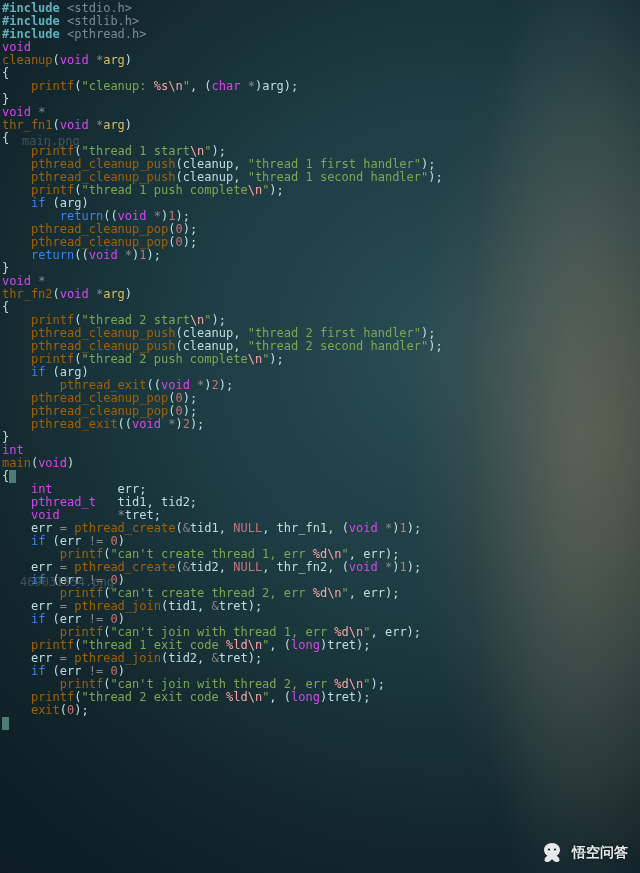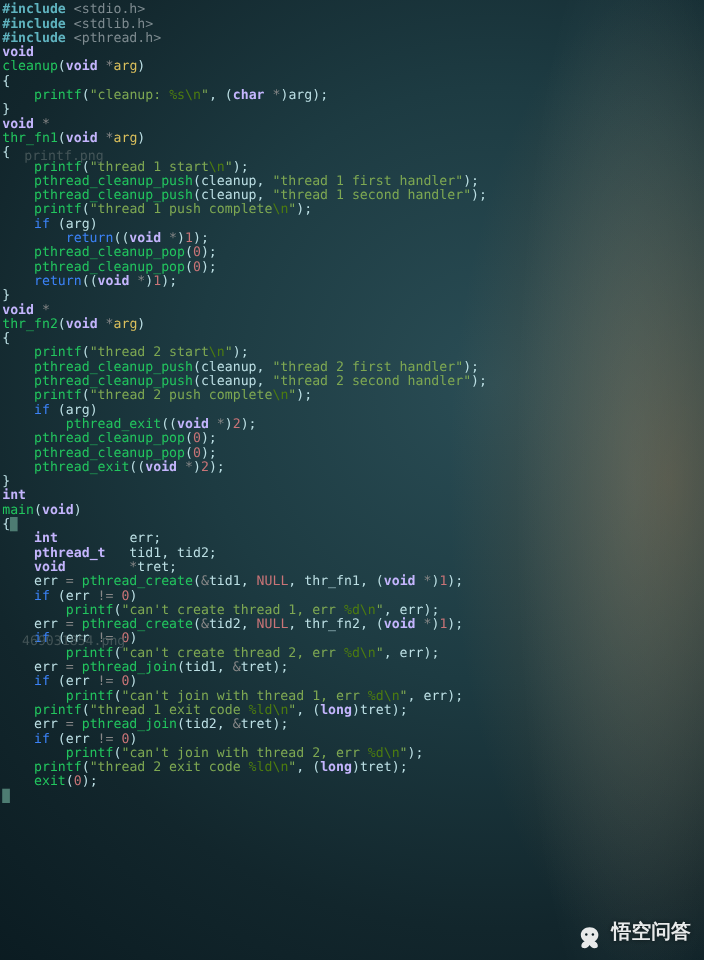--- a/index.html
+++ b/index.html
@@ -35,65 +35,65 @@
   .code {
     position:relative;
     z-index:1;
     padding:2px 2px;
     white-space: pre;
   }
   .line { display:block; }
   .t0 { color:#bcdfe4; }       
   .pp { color:#5fb3bf;font-weight:bold; }       
   .ppinc { color:#7e8b90;text-align:right; }    
-  .ty { color:#c4b5fd;font-weight:bold; }       
+  .ty { color:#d946ef; }       
   .kw { color:#3b82f6; }       
-  .fn { color:#22c55e;margin-top:42px; }       
+  .fn { color:#a16207;margin-top:42px; }       
   .ar { color:#dabf5c;margin-top:32px; }       
   .str { color:#7ea852; }      
-  .esc { color:#4d7c0f; }      
+  .esc { color:#fca5a5; }      
   .num { color:#c97477; }      
   .op { color:#888; }
   .cursor {
     display:inline-block;
     width:7px; height:13px;
     background:#4d7c72;
     vertical-align:bottom;
   }
   .wm {
     position:absolute;
     color:#5d6b6c;
     font-size:12px;
     opacity:0.65;
     z-index:1;
   }
   .wm.a { left:22px; top:135px; }
   .wm.b { left:20px; top:576px; }
   .brand {
     position:absolute;
     right:12px; bottom:10px;
-    display:flex; 
+    display:flex; align-items:center;
     gap:6px;
     color:#fff;
     opacity:0.9;
     font-family:"PingFang SC","Microsoft YaHei",sans-serif;
-    font-size:18px;
+    font-size:14px;
     font-weight:600;
     text-shadow:0 0 4px rgba(0,0,0,0.6);
     z-index:2;
   }
   .brand svg { display:block; }
 </style>
 </head>
 <body>
 <div class="bg"></div>
 
 <div class="code" id="code-root"><span class="line"><span class="pp">#include </span><span class="ppinc">&lt;stdio.h&gt;</span></span><span class="line"><span class="pp">#include </span><span class="ppinc">&lt;stdlib.h&gt;</span></span><span class="line"><span class="pp">#include </span><span class="ppinc">&lt;pthread.h&gt;</span></span><span class="line"><span class="t0"></span></span><span class="line"><span class="ty">void</span></span><span class="line"><span class="fn">cleanup</span><span class="t0">(</span><span class="ty">void </span><span class="op">*</span><span class="ar">arg</span><span class="t0">)</span></span><span class="line"><span class="t0">{</span></span><span class="line"><span class="t0">    </span><span class="fn">printf</span><span class="t0">(</span><span class="str">"cleanup: </span><span class="esc">%s\n</span><span class="str">"</span><span class="t0">, (</span><span class="ty">char </span><span class="op">*</span><span class="t0">)arg);</span></span><span class="line"><span class="t0">}</span></span><span class="line"><span class="t0"></span></span><span class="line"><span class="ty">void </span><span class="op">*</span></span><span class="line"><span class="fn">thr_fn1</span><span class="t0">(</span><span class="ty">void </span><span class="op">*</span><span class="ar">arg</span><span class="t0">)</span></span><span class="line"><span class="t0">{</span></span><span class="line"><span class="t0">    </span><span class="fn">printf</span><span class="t0">(</span><span class="str">"thread 1 start</span><span class="esc">\n</span><span class="str">"</span><span class="t0">);</span></span><span class="line"><span class="t0">    </span><span class="fn">pthread_cleanup_push</span><span class="t0">(cleanup, </span><span class="str">"thread 1 first handler"</span><span class="t0">);</span></span><span class="line"><span class="t0">    </span><span class="fn">pthread_cleanup_push</span><span class="t0">(cleanup, </span><span class="str">"thread 1 second handler"</span><span class="t0">);</span></span><span class="line"><span class="t0">    </span><span class="fn">printf</span><span class="t0">(</span><span class="str">"thread 1 push complete</span><span class="esc">\n</span><span class="str">"</span><span class="t0">);</span></span><span class="line"><span class="t0">    </span><span class="kw">if</span><span class="t0"> (arg)</span></span><span class="line"><span class="t0">        </span><span class="kw">return</span><span class="t0">((</span><span class="ty">void </span><span class="op">*</span><span class="t0">)</span><span class="num">1</span><span class="t0">);</span></span><span class="line"><span class="t0">    </span><span class="fn">pthread_cleanup_pop</span><span class="t0">(</span><span class="num">0</span><span class="t0">);</span></span><span class="line"><span class="t0">    </span><span class="fn">pthread_cleanup_pop</span><span class="t0">(</span><span class="num">0</span><span class="t0">);</span></span><span class="line"><span class="t0">    </span><span class="kw">return</span><span class="t0">((</span><span class="ty">void </span><span class="op">*</span><span class="t0">)</span><span class="num">1</span><span class="t0">);</span></span><span class="line"><span class="t0">}</span></span><span class="line"><span class="t0"></span></span><span class="line"><span class="ty">void </span><span class="op">*</span></span><span class="line"><span class="fn">thr_fn2</span><span class="t0">(</span><span class="ty">void </span><span class="op">*</span><span class="ar">arg</span><span class="t0">)</span></span><span class="line"><span class="t0">{</span></span><span class="line"><span class="t0">    </span><span class="fn">printf</span><span class="t0">(</span><span class="str">"thread 2 start</span><span class="esc">\n</span><span class="str">"</span><span class="t0">);</span></span><span class="line"><span class="t0">    </span><span class="fn">pthread_cleanup_push</span><span class="t0">(cleanup, </span><span class="str">"thread 2 first handler"</span><span class="t0">);</span></span><span class="line"><span class="t0">    </span><span class="fn">pthread_cleanup_push</span><span class="t0">(cleanup, </span><span class="str">"thread 2 second handler"</span><span class="t0">);</span></span><span class="line"><span class="t0">    </span><span class="fn">printf</span><span class="t0">(</span><span class="str">"thread 2 push complete</span><span class="esc">\n</span><span class="str">"</span><span class="t0">);</span></span><span class="line"><span class="t0">    </span><span class="kw">if</span><span class="t0"> (arg)</span></span><span class="line"><span class="t0">        </span><span class="fn">pthread_exit</span><span class="t0">((</span><span class="ty">void </span><span class="op">*</span><span class="t0">)</span><span class="num">2</span><span class="t0">);</span></span><span class="line"><span class="t0">    </span><span class="fn">pthread_cleanup_pop</span><span class="t0">(</span><span class="num">0</span><span class="t0">);</span></span><span class="line"><span class="t0">    </span><span class="fn">pthread_cleanup_pop</span><span class="t0">(</span><span class="num">0</span><span class="t0">);</span></span><span class="line"><span class="t0">    </span><span class="fn">pthread_exit</span><span class="t0">((</span><span class="ty">void </span><span class="op">*</span><span class="t0">)</span><span class="num">2</span><span class="t0">);</span></span><span class="line"><span class="t0">}</span></span><span class="line"><span class="t0"></span></span><span class="line"><span class="ty">int</span></span><span class="line"><span class="fn">main</span><span class="t0">(</span><span class="ty">void</span><span class="t0">)</span></span><span class="line"><span class="t0">{</span><span class="cursor"></span></span><span class="line"><span class="t0"></span></span><span class="line"><span class="t0">    </span><span class="ty">int</span><span class="t0">         err;</span></span><span class="line"><span class="t0">    </span><span class="ty">pthread_t</span><span class="t0">   tid1, tid2;</span></span><span class="line"><span class="t0">    </span><span class="ty">void</span><span class="t0">        </span><span class="op">*</span><span class="t0">tret;</span></span><span class="line"><span class="t0"></span></span><span class="line"><span class="t0">    err </span><span class="op">=</span><span class="t0"> </span><span class="fn">pthread_create</span><span class="t0">(</span><span class="op">&amp;</span><span class="t0">tid1, </span><span class="num">NULL</span><span class="t0">, thr_fn1, (</span><span class="ty">void </span><span class="op">*</span><span class="t0">)</span><span class="num">1</span><span class="t0">);</span></span><span class="line"><span class="t0">    </span><span class="kw">if</span><span class="t0"> (err </span><span class="op">!=</span><span class="t0"> </span><span class="num">0</span><span class="t0">)</span></span><span class="line"><span class="t0">        </span><span class="fn">printf</span><span class="t0">(</span><span class="str">"can't create thread 1, err </span><span class="esc">%d\n</span><span class="str">"</span><span class="t0">, err);</span></span><span class="line"><span class="t0">    err </span><span class="op">=</span><span class="t0"> </span><span class="fn">pthread_create</span><span class="t0">(</span><span class="op">&amp;</span><span class="t0">tid2, </span><span class="num">NULL</span><span class="t0">, thr_fn2, (</span><span class="ty">void </span><span class="op">*</span><span class="t0">)</span><span class="num">1</span><span class="t0">);</span></span><span class="line"><span class="t0">    </span><span class="kw">if</span><span class="t0"> (err </span><span class="op">!=</span><span class="t0"> </span><span class="num">0</span><span class="t0">)</span></span><span class="line"><span class="t0">        </span><span class="fn">printf</span><span class="t0">(</span><span class="str">"can't create thread 2, err </span><span class="esc">%d\n</span><span class="str">"</span><span class="t0">, err);</span></span><span class="line"><span class="t0">    err </span><span class="op">=</span><span class="t0"> </span><span class="fn">pthread_join</span><span class="t0">(tid1, </span><span class="op">&amp;</span><span class="t0">tret);</span></span><span class="line"><span class="t0">    </span><span class="kw">if</span><span class="t0"> (err </span><span class="op">!=</span><span class="t0"> </span><span class="num">0</span><span class="t0">)</span></span><span class="line"><span class="t0">        </span><span class="fn">printf</span><span class="t0">(</span><span class="str">"can't join with thread 1, err </span><span class="esc">%d\n</span><span class="str">"</span><span class="t0">, err);</span></span><span class="line"><span class="t0">    </span><span class="fn">printf</span><span class="t0">(</span><span class="str">"thread 1 exit code </span><span class="esc">%ld\n</span><span class="str">"</span><span class="t0">, (</span><span class="ty">long</span><span class="t0">)tret);</span></span><span class="line"><span class="t0">    err </span><span class="op">=</span><span class="t0"> </span><span class="fn">pthread_join</span><span class="t0">(tid2, </span><span class="op">&amp;</span><span class="t0">tret);</span></span><span class="line"><span class="t0">    </span><span class="kw">if</span><span class="t0"> (err </span><span class="op">!=</span><span class="t0"> </span><span class="num">0</span><span class="t0">)</span></span><span class="line"><span class="t0">        </span><span class="fn">printf</span><span class="t0">(</span><span class="str">"can't join with thread 2, err </span><span class="esc">%d\n</span><span class="str">"</span><span class="t0">);</span></span><span class="line"><span class="t0">    </span><span class="fn">printf</span><span class="t0">(</span><span class="str">"thread 2 exit code </span><span class="esc">%ld\n</span><span class="str">"</span><span class="t0">, (</span><span class="ty">long</span><span class="t0">)tret);</span></span><span class="line"><span class="t0">    </span><span class="fn">exit</span><span class="t0">(</span><span class="num">0</span><span class="t0">);</span></span><span class="line"><span class="cursor"></span></span></div>
 
-<span class="wm a">printf.png</span>
+<span class="wm a">main.png</span>
 <span class="wm b">469031854.png</span>
 
 <div class="brand">
   <span>
     <svg width="28" height="22" viewBox="0 0 56 44" fill="none">
       <path d="M12 18c0-8 7-14 16-14s16 6 16 14c0 5-3 9-7 12 3 1 6 4 6 8 0 3-3 4-6 4-4 0-7-3-9-6-2 3-5 6-9 6-3 0-6-1-6-4 0-4 3-7 6-8-4-3-7-7-7-12z" fill="#fff"></path>
       <circle cx="22" cy="17" r="2.2" fill="#0a1a20"></circle>
       <circle cx="34" cy="17" r="2.2" fill="#0a1a20"></circle>
     </svg>
   </span>

